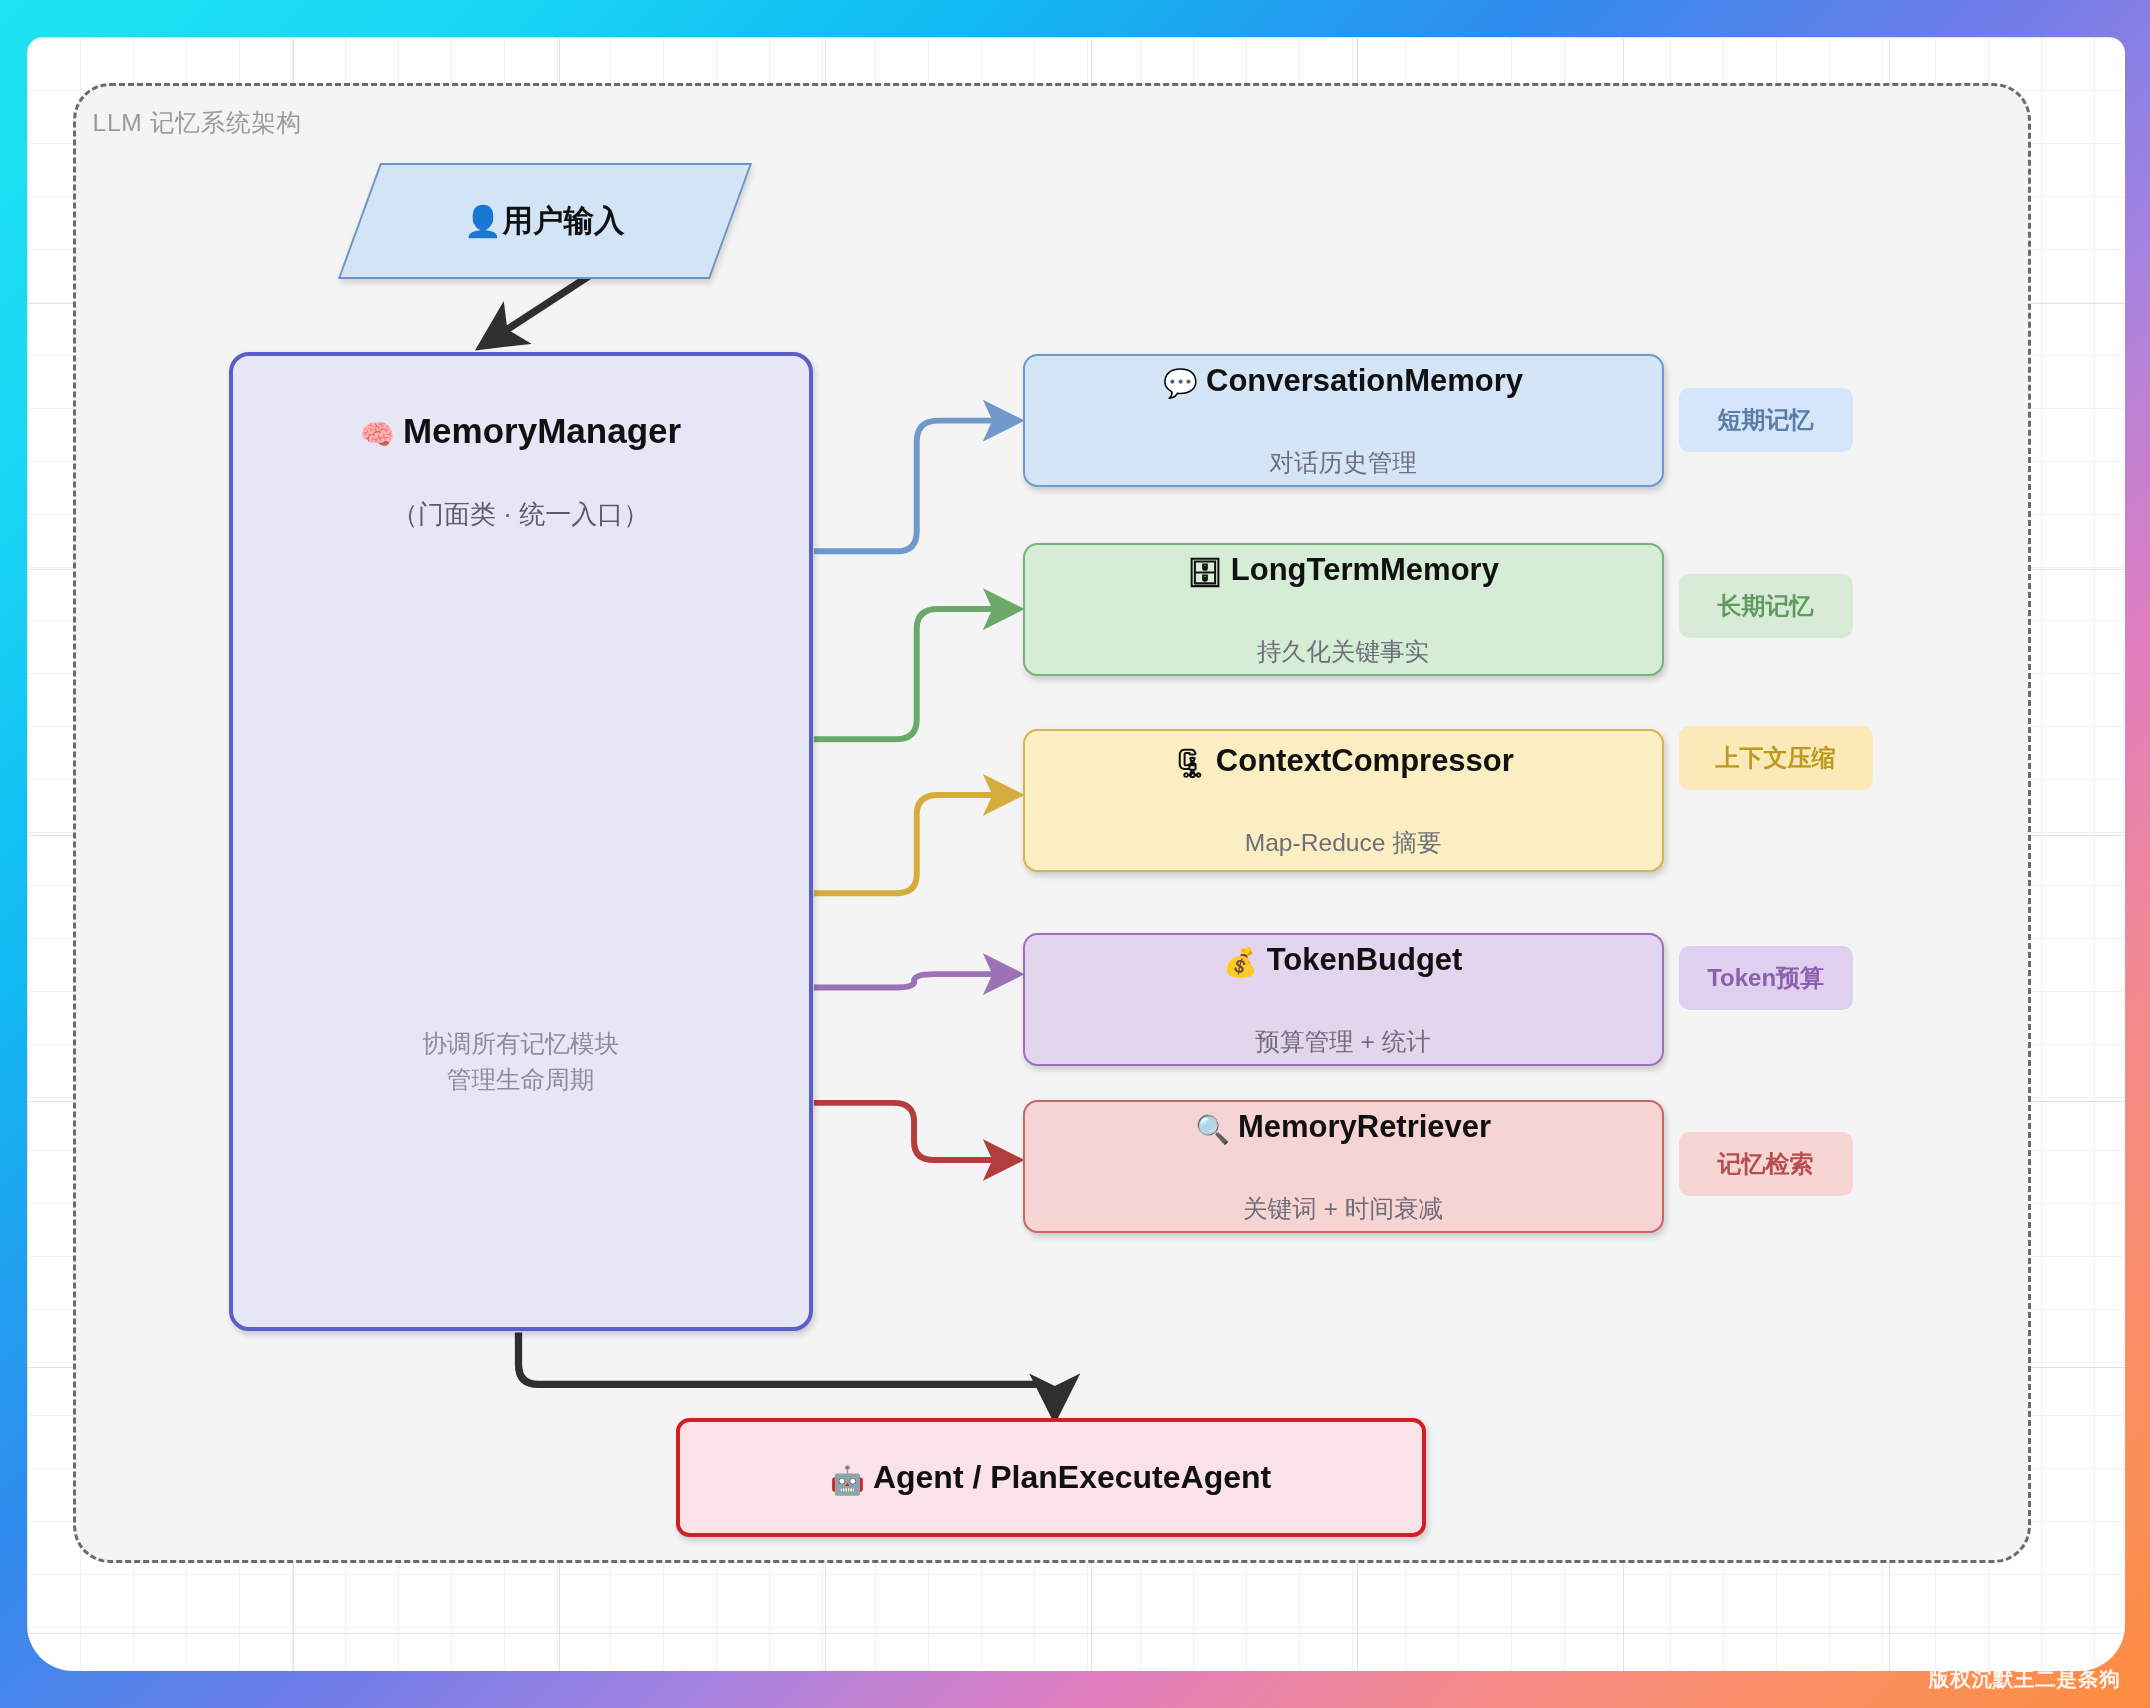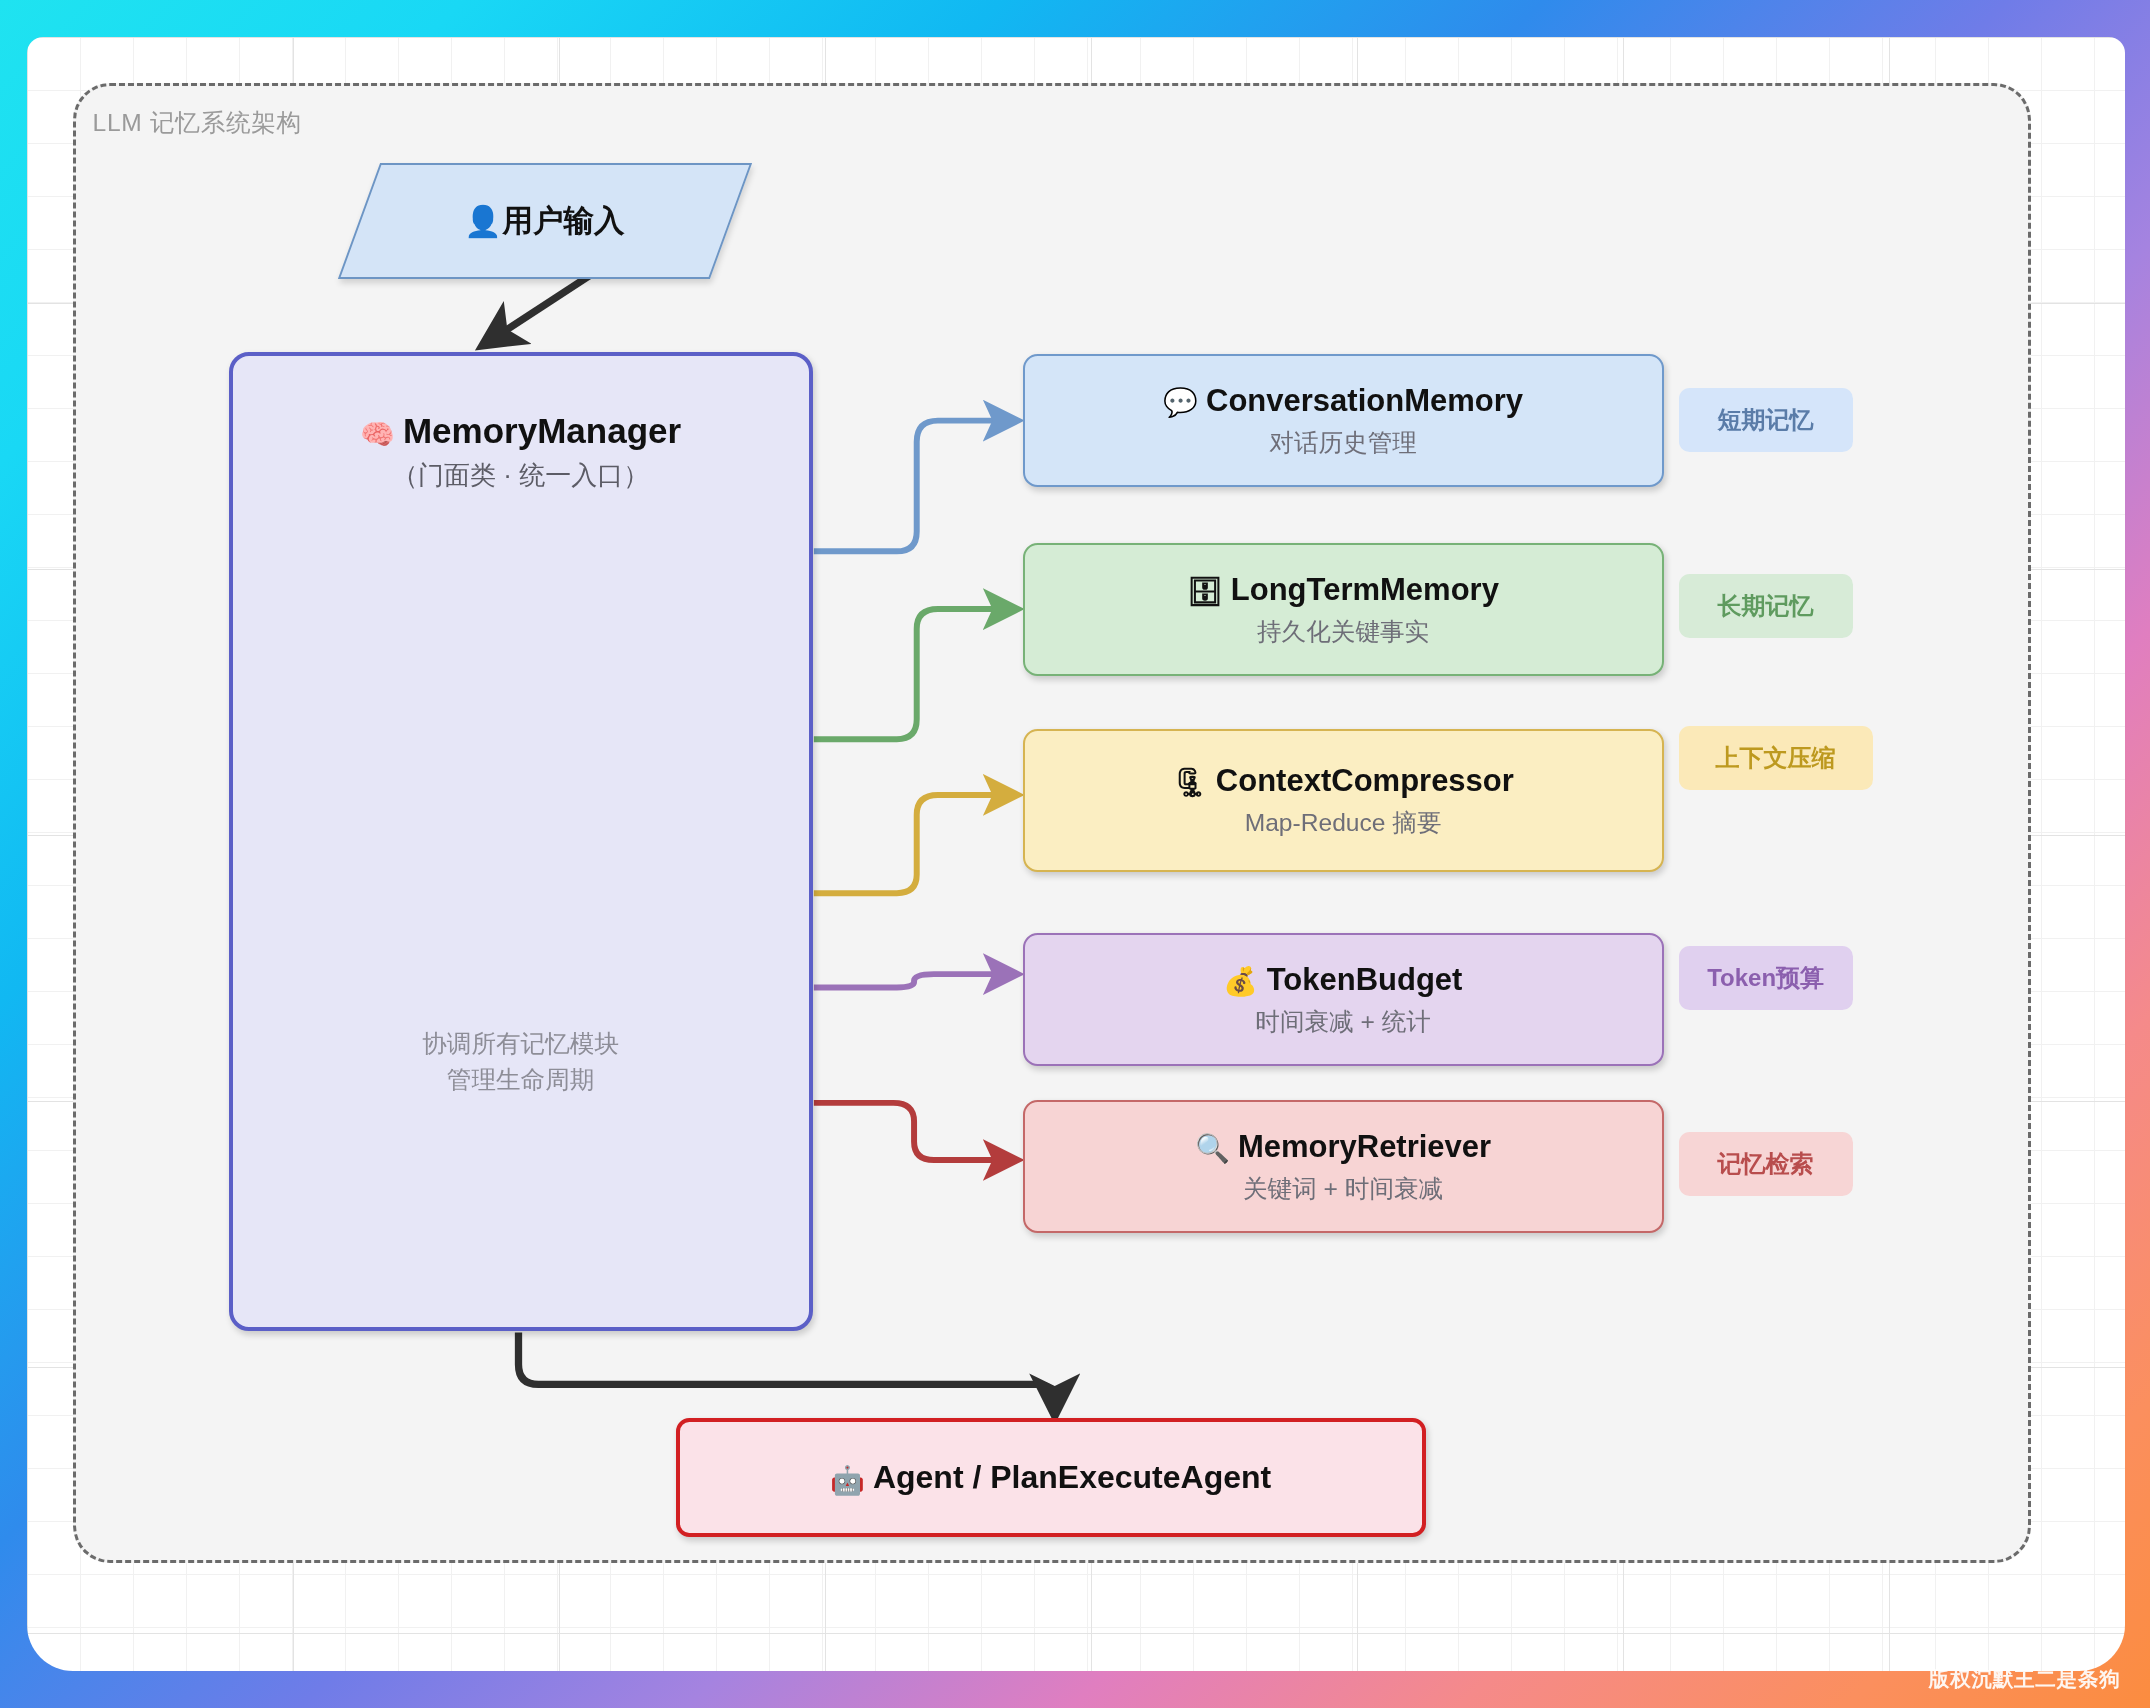--- a/index.html
+++ b/index.html
@@ -57,20 +57,21 @@
   
   .node {
     position: absolute;
     border-radius: 14.6px;
     box-shadow: 2px 3.3px 6px rgba(0,0,0,0.17);
     display: flex;
     flex-direction: column;
     align-items: center;
     justify-content: center;
     text-align: center;
+    gap: 39px;
   }
   .node .title {
     font-size: 30.5px;
     font-weight: bold;
     color: #111;
     white-space: nowrap;
     line-height: 1.25;
   }
   .node .sub {
     font-size: 24.6px;
@@ -255,21 +256,21 @@
       <div class="title">
         <span class="emoji">🗜</span><span>ContextCompressor</span>
       </div>
       <div class="sub">Map-Reduce 摘要</div>
     </div>
 
     <div class="node module" id="mod-tokenbudget">
       <div class="title">
         <span class="emoji">💰</span><span>TokenBudget</span>
       </div>
-      <div class="sub">时间衰减 + 统计</div>
+      <div class="sub">预算管理 + 统计</div>
     </div>
 
     <div class="node module" id="mod-retriever">
       <div class="title">
         <span class="emoji">🔍</span><span>MemoryRetriever</span>
       </div>
       <div class="sub">关键词 + 时间衰减</div>
     </div>
 
     <div class="badge" id="badge-short">短期记忆</div>

